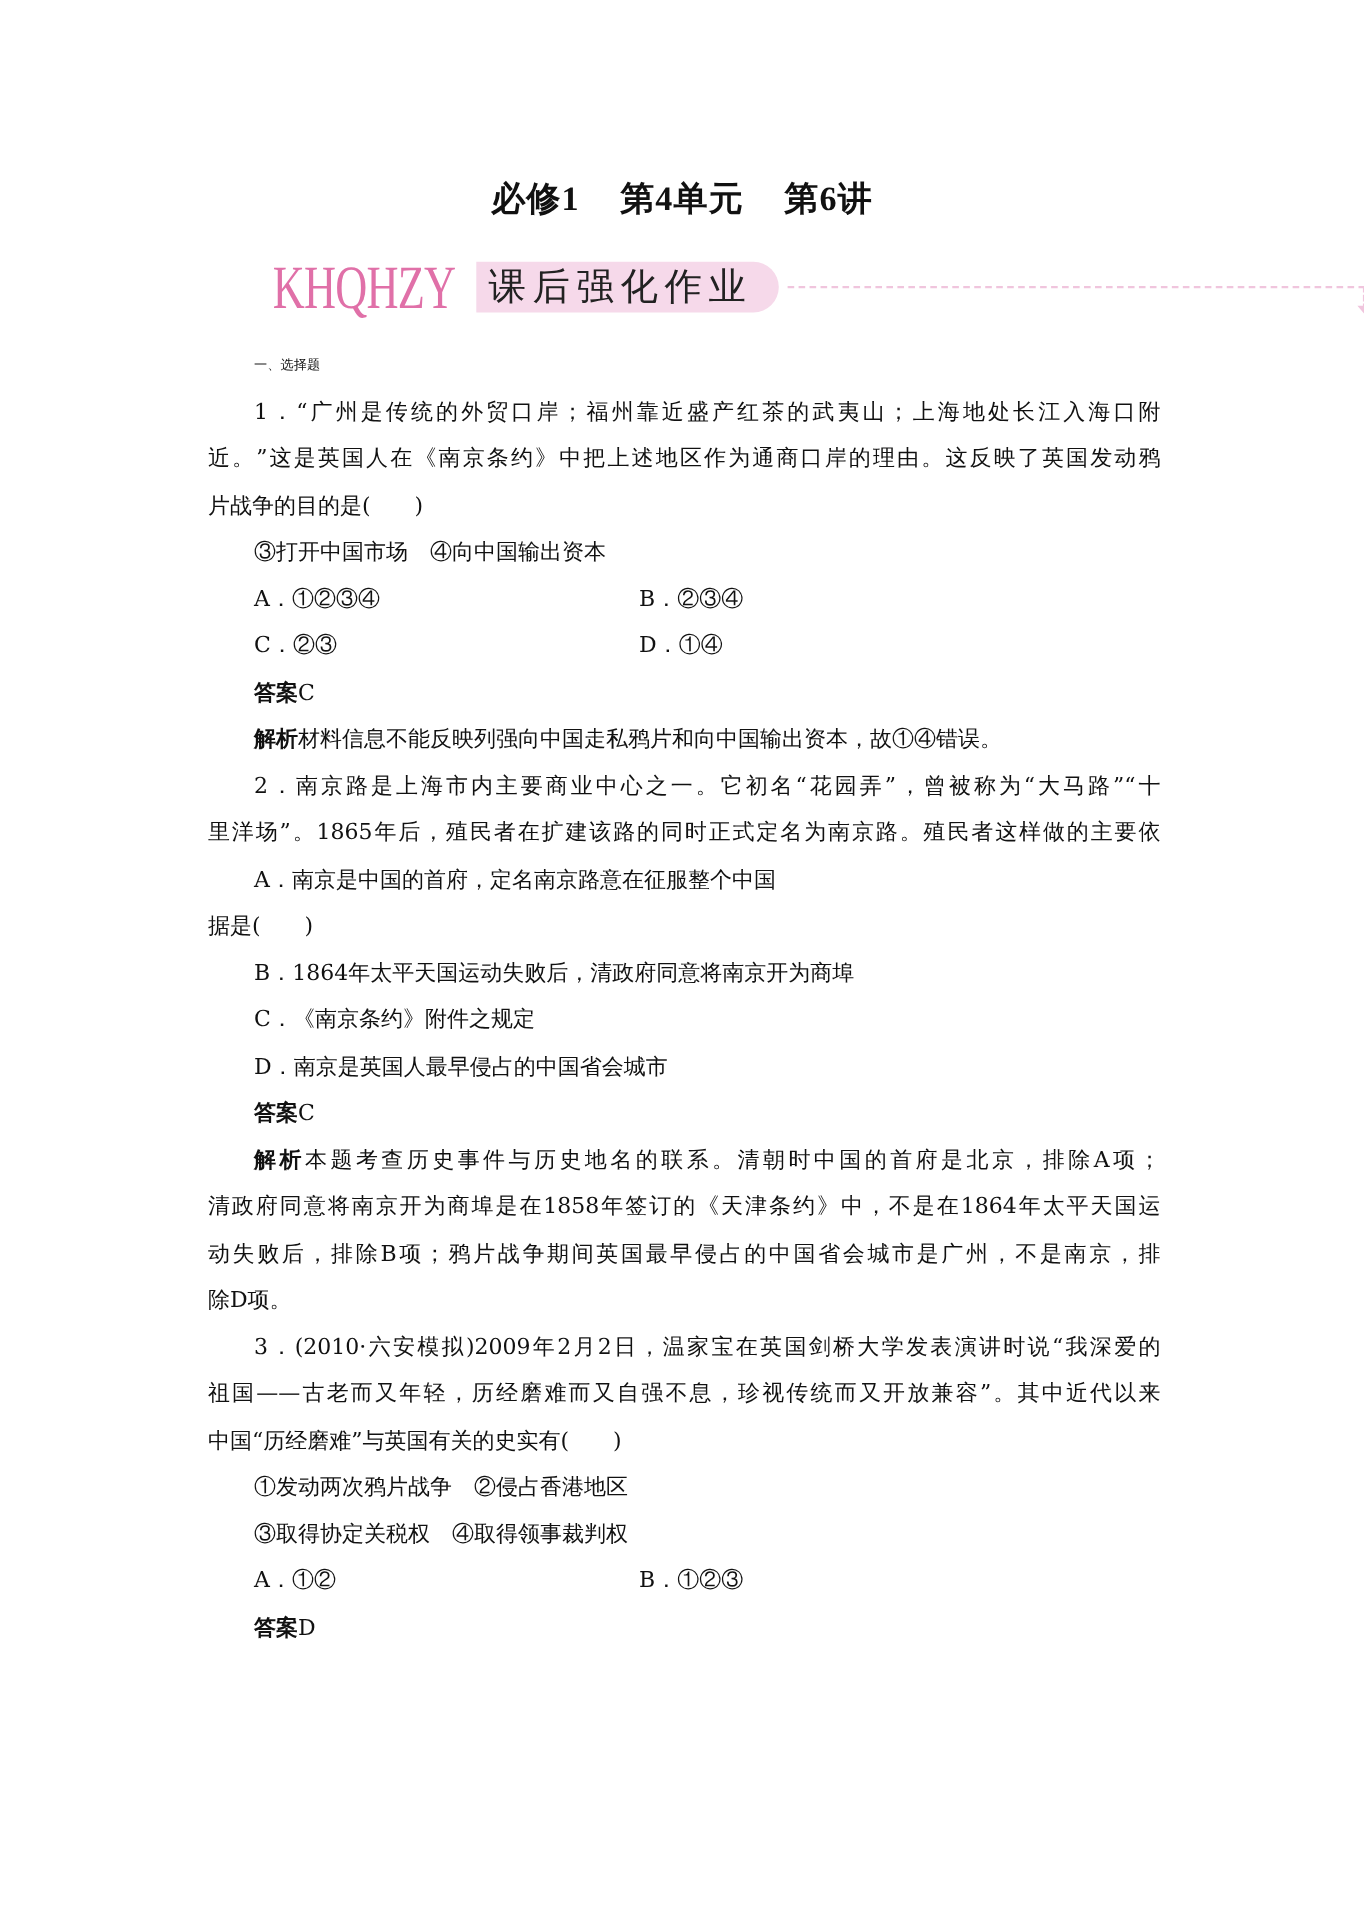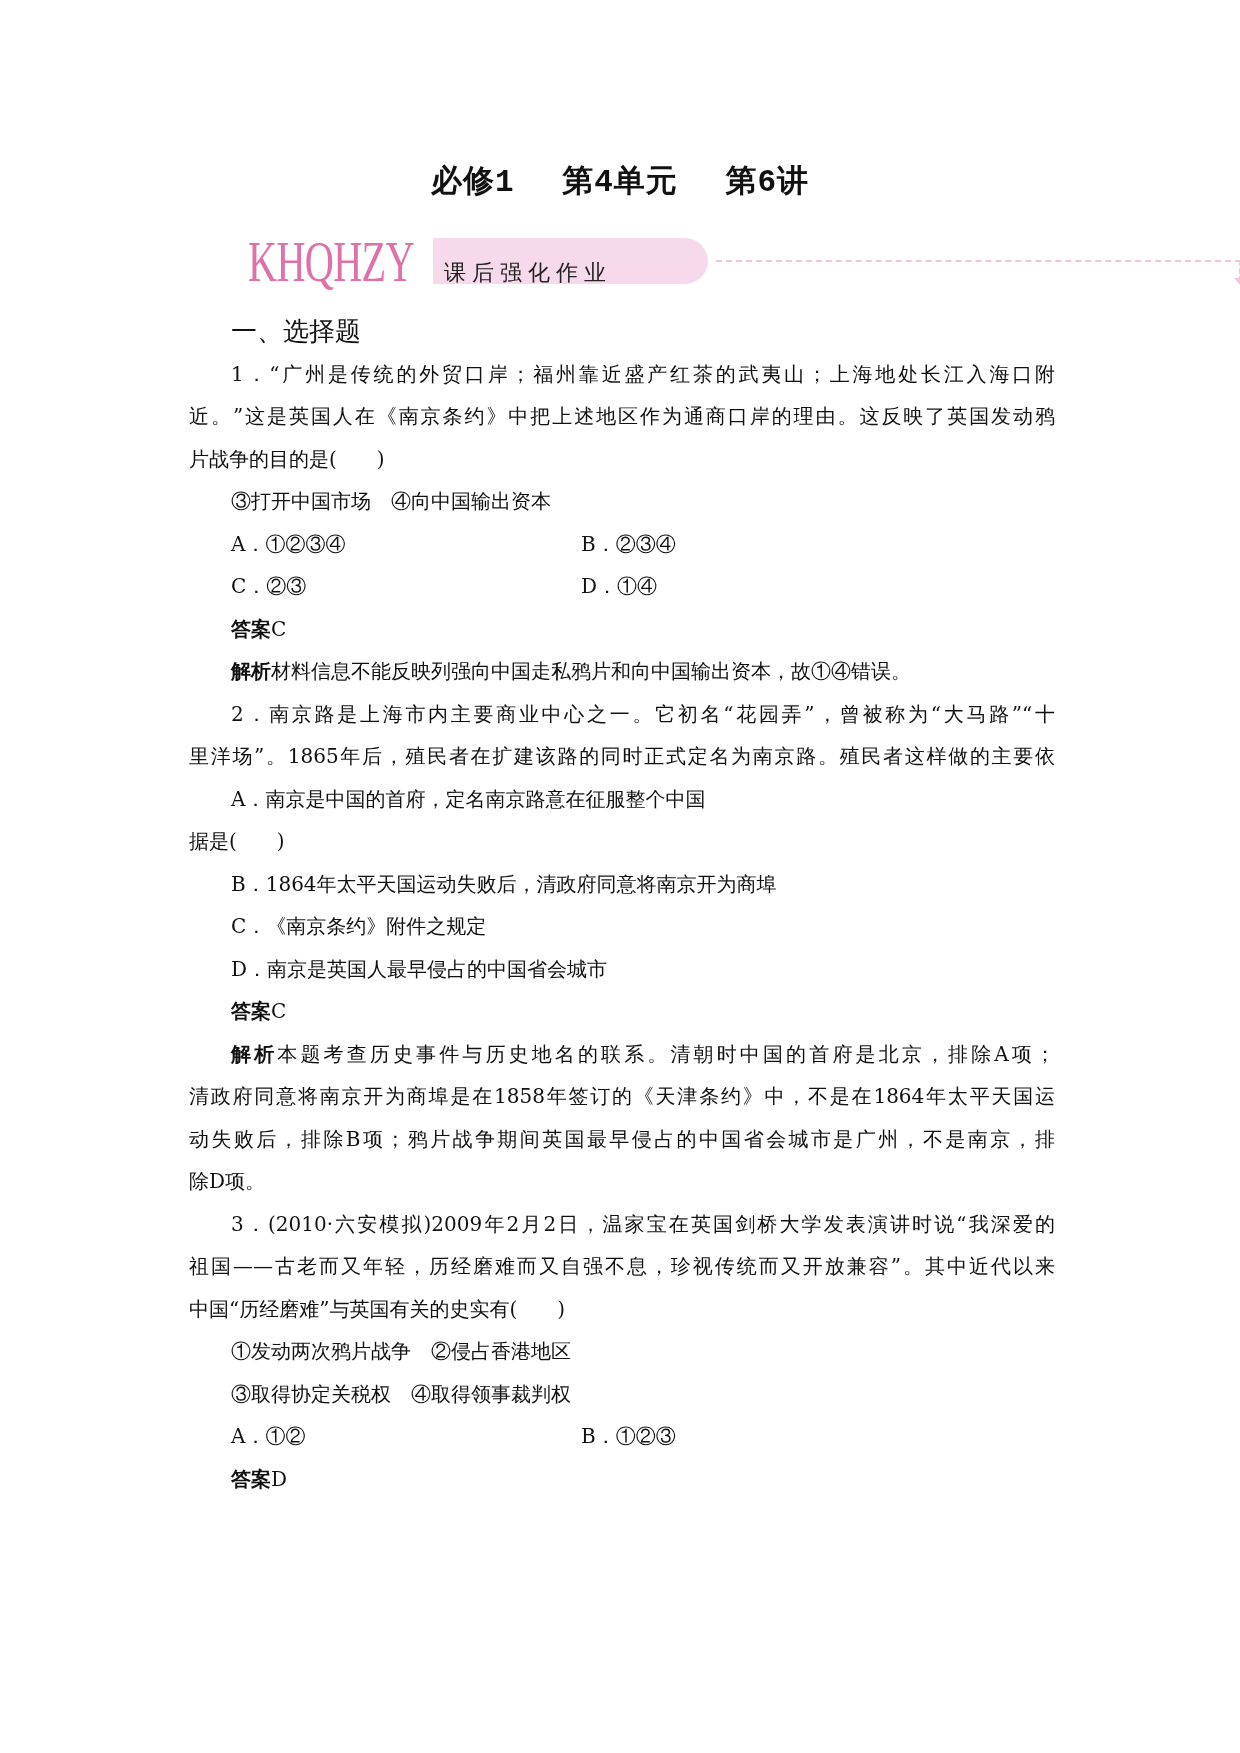--- a/index.html
+++ b/index.html
@@ -1,38 +1,38 @@
 <!DOCTYPE html>
 <html><head>
   <meta charset="utf-8">
   <style>
     html, body { margin:0; padding:0; background:#ffffff; }
     body { width:1240px; height:1753px; position:relative; overflow:hidden;
            font-family:"DejaVu Serif","Liberation Serif",serif; color:#111; }
     .title { position:absolute; top:160px; left:0; width:1240px; text-align:center;
-             font-family:Liberation Mono, monospace; font-weight:bold;
+             font-family:Liberation Serif, serif; font-weight:bold;
              font-size:31px; letter-spacing:1px; }
     .title span { margin:0 14px; }
     .banner { position:absolute; top:232px; left:248px; height:60px; width:750px; }
     .banner .logo { position:absolute; left:0; top:0; font-family:"Liberation Serif","DejaVu Serif",serif;
                     font-size:56px; color:#e070a8; line-height:60px; transform:scaleX(0.72);
                     transform-origin:left center; letter-spacing:-1px; }
     .banner .pill { position:absolute; left:185px; top:6px; height:46px; width:275px; background:#f6d9ea;
                     border-radius:0 24px 24px 0; }
-    .banner .pill-text { position:absolute; left:196px; top:20px; font-family:"DejaVu Sans","Liberation Sans",sans-serif;
-                    font-size:22px; color:#222; letter-spacing:6px; line-height:42px; }
+    .banner .pill-text { position:absolute; left:196px; top:8px; font-family:"DejaVu Sans","Liberation Sans",sans-serif;
+                    font-size:34px; color:#222; letter-spacing:6px; line-height:42px; }
     .banner .dash { position:absolute; left:468px; top:28px; width:525px; border-top:2px dashed #f0c5dd; }
     .banner .dash-v { position:absolute; left:991px; top:28px; height:22px; border-left:2px dashed #f0c5dd; }
     .banner .arrow { position:absolute; left:986px; top:46px; width:0; height:0;
                      border-left:6px solid transparent; border-right:6px solid transparent; border-top:7px solid #f0c5dd; }
 
     .content { position:absolute; left:189px; top:310px; width:866px; font-size:20px; line-height:42.5px; }
     .line { white-space:nowrap; height:42.5px; }
     .indent { padding-left:42px; }
-    .sec { font-family:"DejaVu Sans","Liberation Sans",sans-serif; font-size:26px; }
+    .sec { font-family:"DejaVu Sans","Liberation Sans",sans-serif; font-size:12px; }
     .lbl { font-family:"DejaVu Sans","Liberation Sans",sans-serif; font-weight:bold; }
     .opt-row { display:flex; padding-left:42px; }
     .opt-row .c1 { width:350px; }
     .justify { text-align:justify; text-align-last:justify; white-space:normal; }
   </style>
 </head>
 <body>
 
 <div class="title">
   <span>必修1</span>

